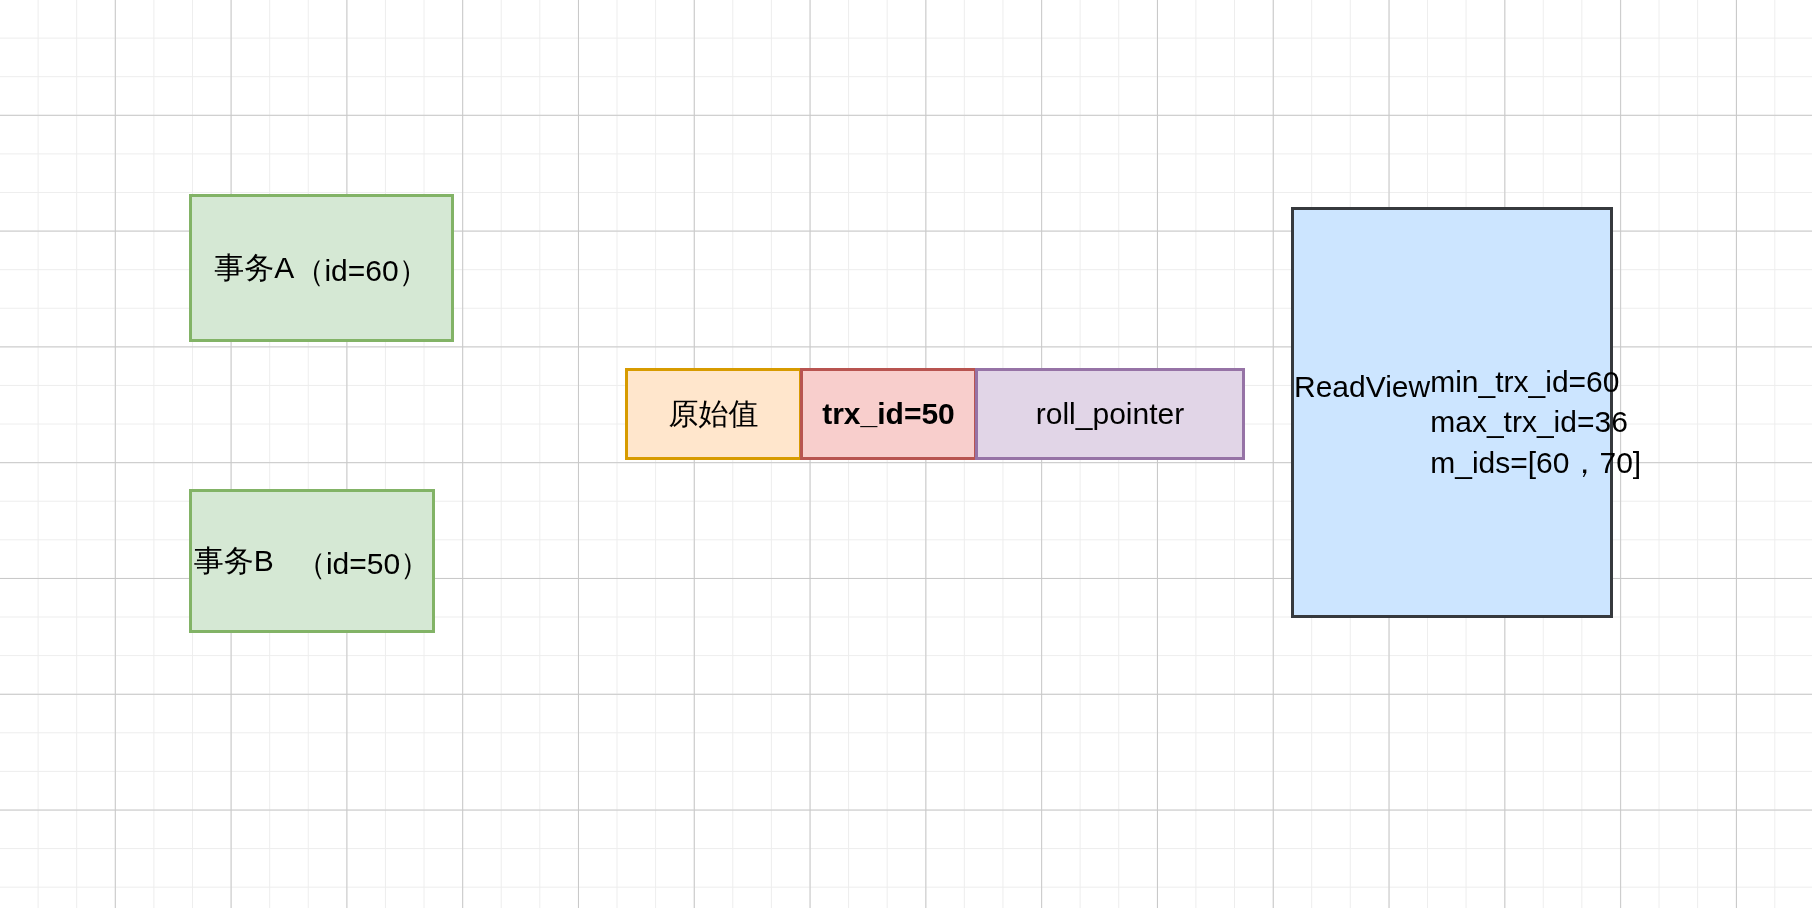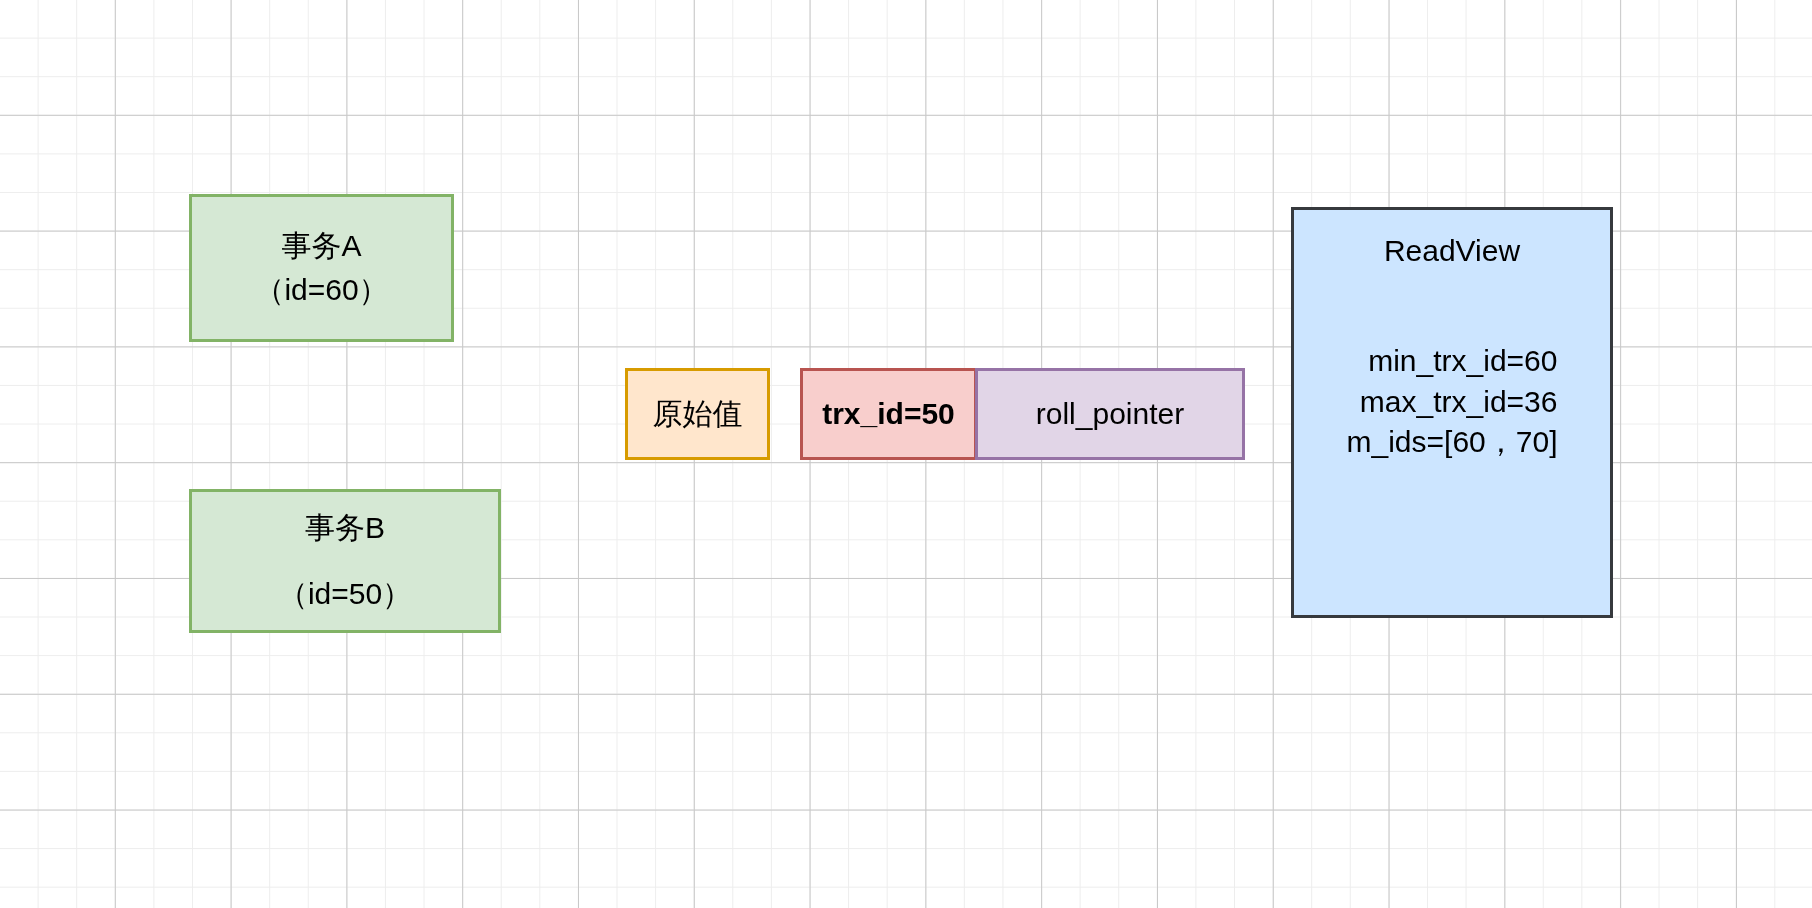--- a/index.html
+++ b/index.html
@@ -27,48 +27,47 @@
       38.6px 38.6px,
       38.6px 38.6px;
     background-position: -1px -1px, -1px -1px, -1px -1px, -1px -1px;
     font-family: "Liberation Sans", "DejaVu Sans", sans-serif;
   }
 
   .node {
     position: absolute;
     box-sizing: border-box;
     display: flex;
-    flex-direction: column;
     align-items: center;
     justify-content: center;
     text-align: center;
     color: #000000;
     line-height: 1.28;
     white-space: pre;
   }
 
   
   .txn-box {
     background: #d5e8d4;
     border: 3px solid #82b366;
     font-size: 30px;
   }
   .txn-box .line2 { margin-top: 6px; }
 
   #txn-a { left: 189px; top: 194px;  width: 265px; height: 148px; }
-  #txn-b { left: 189px; top: 489px;  width: 312px; height: 144px; gap: 22px; }
+  #txn-b { left: 189px; top: 489px;  width: 246px; height: 144px; gap: 22px; }
 
   
   .rec-seg {
     font-size: 30px;
     height: 92px;
     top: 368px;
   }
   #rec-original {
-    left: 625px;  width: 145px;
+    left: 625px;  width: 177px;
     background: #ffe6cc;
     border: 3px solid #d79b00;
     text-align: center;
   }
   #rec-trxid {
     left: 800px;  width: 177px;
     background: #f8cecc;
     border: 3px solid #b85450;
     font-weight: bold;
   }
@@ -81,21 +80,21 @@
   
   #readview {
     left: 1291px; top: 207px; width: 322px; height: 411px;
     background: #cce5ff;
     border: 3px solid #36393d;
     justify-content: flex-start;
     padding-top: 22px;
     font-size: 30px;
   }
   #readview .rv-title { margin-bottom: 72px; }
-  #readview .rv-attrs { display: flex; flex-direction: column; align-items: flex-end; }
+  #readview .rv-attrs { display: flex; flex-direction: column; align-items: flex-start; }
   #readview .rv-attrs > div { margin-bottom: 2px; }
 </style>
 </head>
 <body>
 
 <div id="canvas">
 
   <div class="node txn-box" id="txn-a">
     <div class="line1">事务A</div>
     <div class="line2">（id=60）</div>

